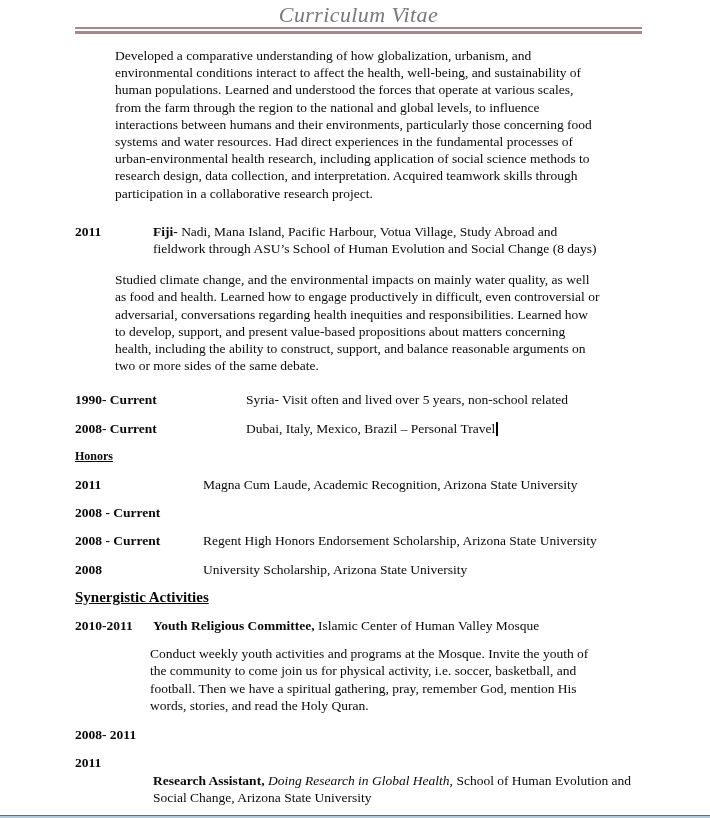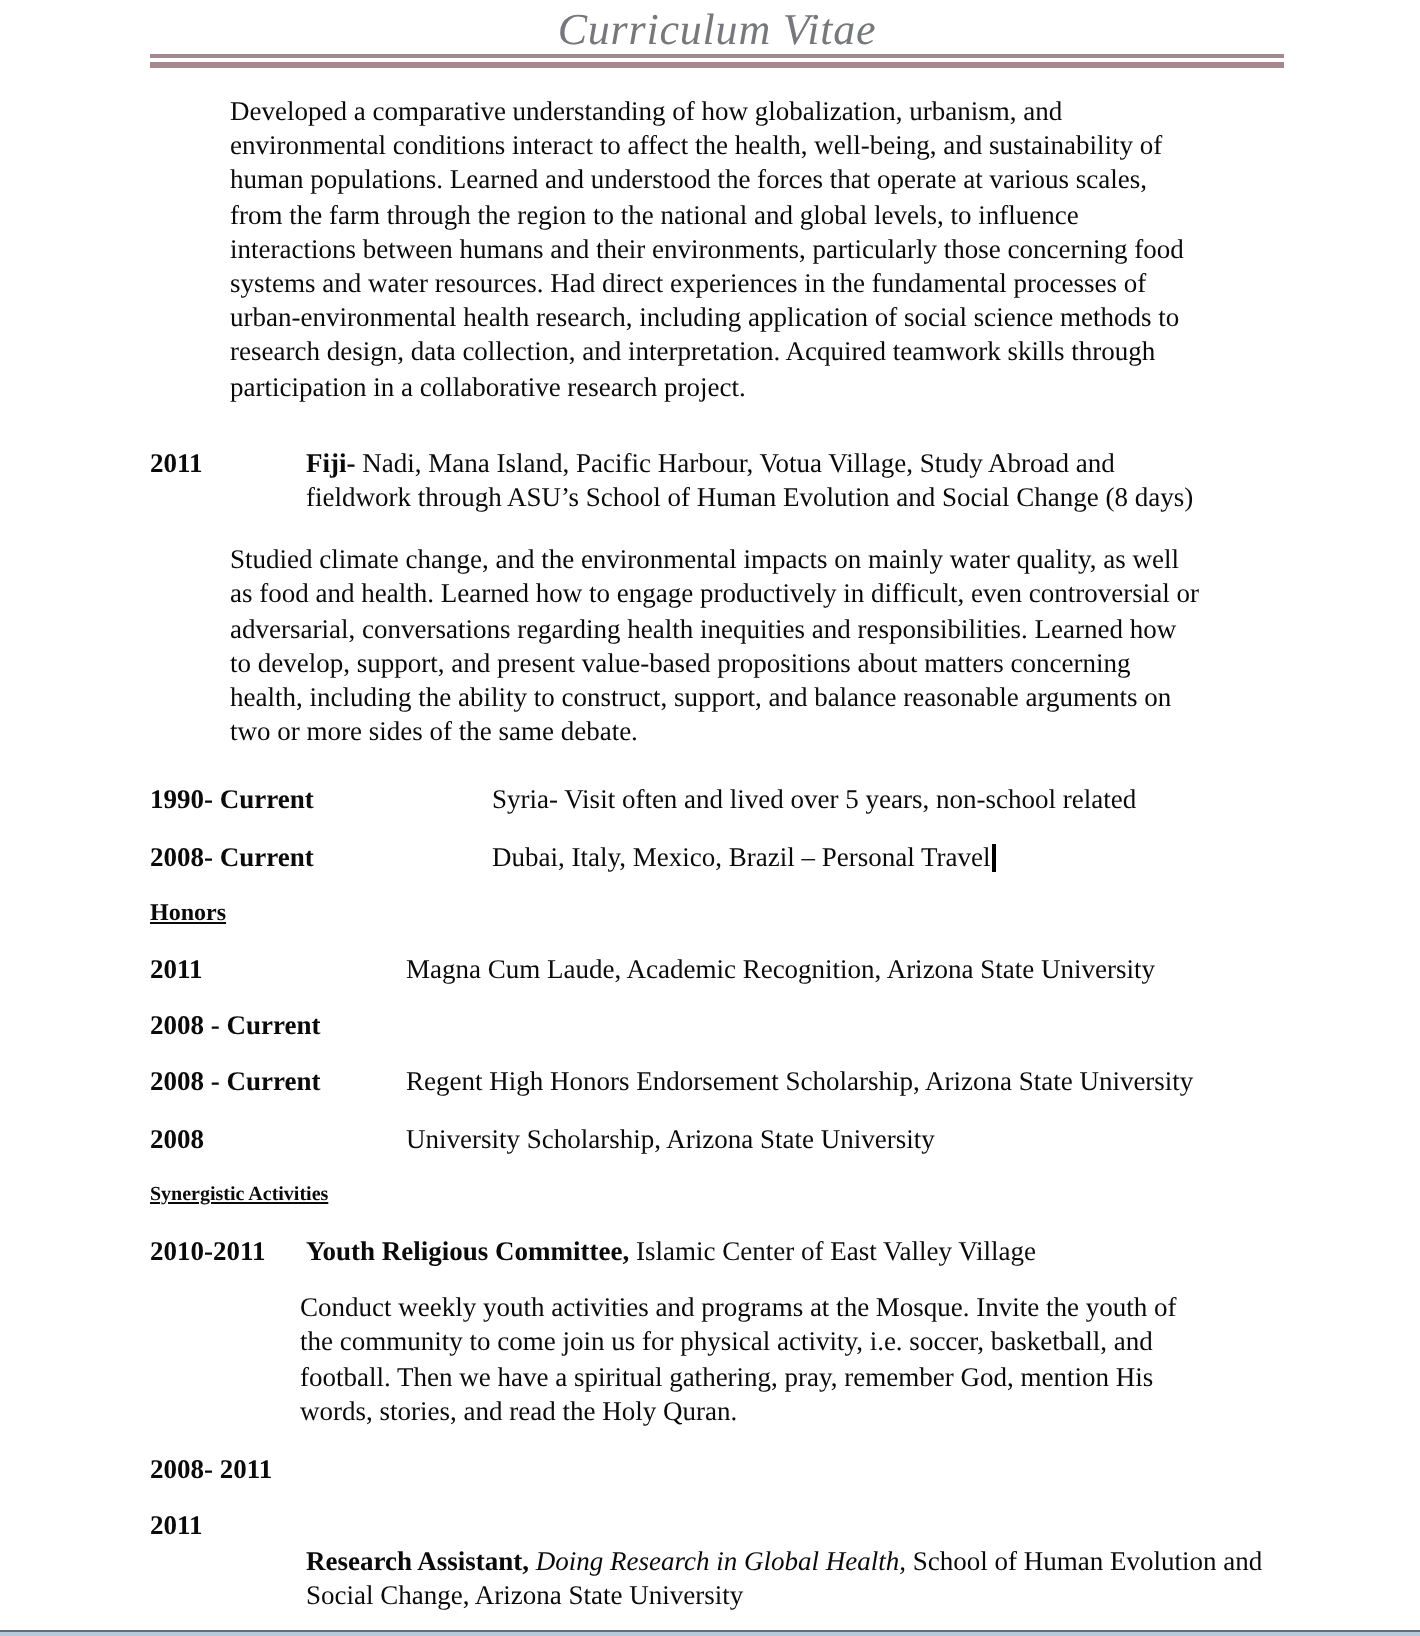--- a/index.html
+++ b/index.html
@@ -137,25 +137,25 @@
     </div>
     <div class="row tab-128 mt-11">
       <span class="year">2008 - Current</span>
       <div class="text">Regent High Honors Endorsement Scholarship, Arizona State University</div>
     </div>
     <div class="row tab-128 mt-11">
       <span class="year">2008</span>
       <div class="text">University Scholarship, Arizona State University</div>
     </div>
 
-    <h2 class="section-heading" style="font-size:10px;">Synergistic Activities</h2>
+    <h2 class="section-heading" style="font-size:15px;">Synergistic Activities</h2>
 
     <div class="row tab-78 mt-11">
       <span class="year">2010-2011</span>
-      <div class="text"><b class="run">Youth Religious Committee,</b><span> Islamic Center of East Valley Village</span></div>
+      <div class="text"><b class="run">Youth Religious Committee,</b><span> Islamic Center of Human Valley Mosque</span></div>
     </div>
 
     <p class="para indent-75 mt-11">Conduct weekly youth activities and programs at the Mosque. Invite the youth of
 the community to come join us for physical activity, i.e. soccer, basketball, and
 football. Then we have a spiritual gathering, pray, remember God, mention His
 words, stories, and read the Holy Quran.</p>
 
     <div class="row tab-78 mt-12">
       <span class="year">2008- 2011</span>
     </div>

